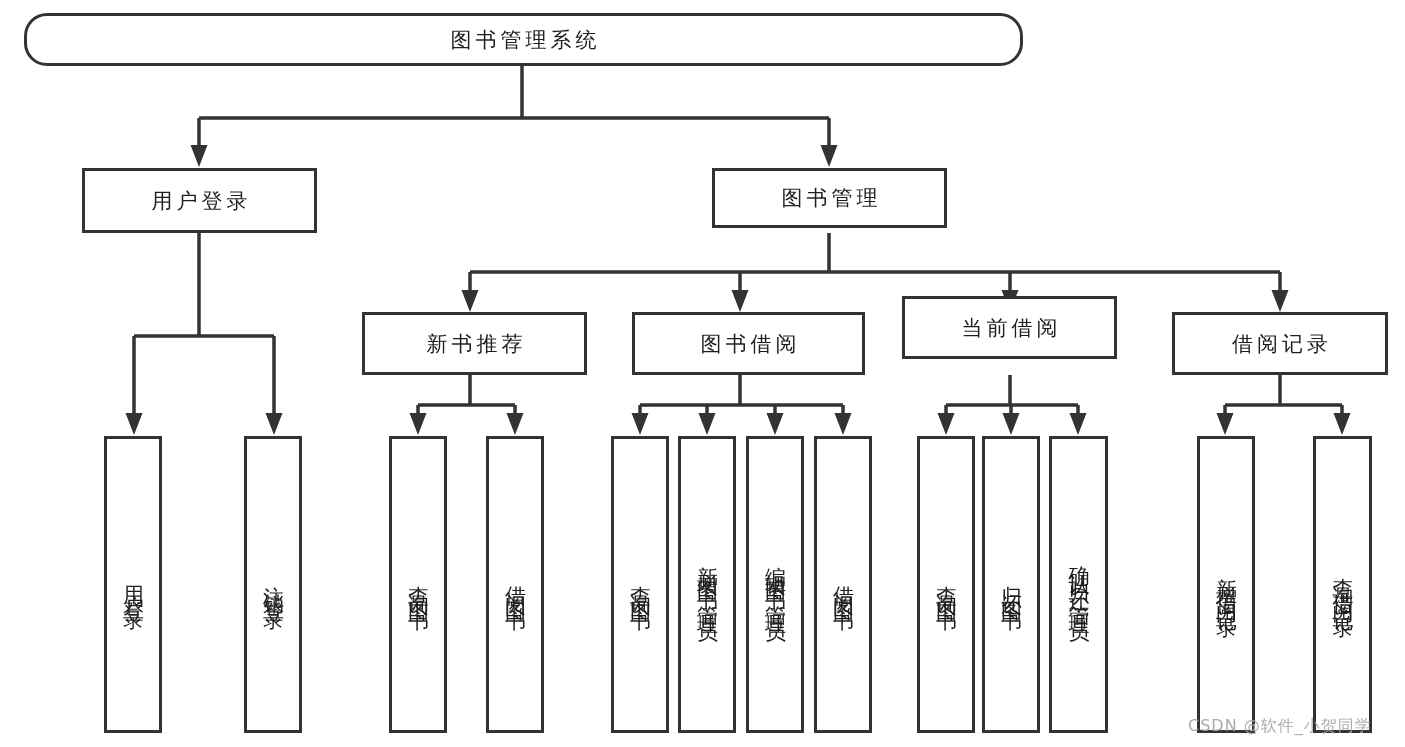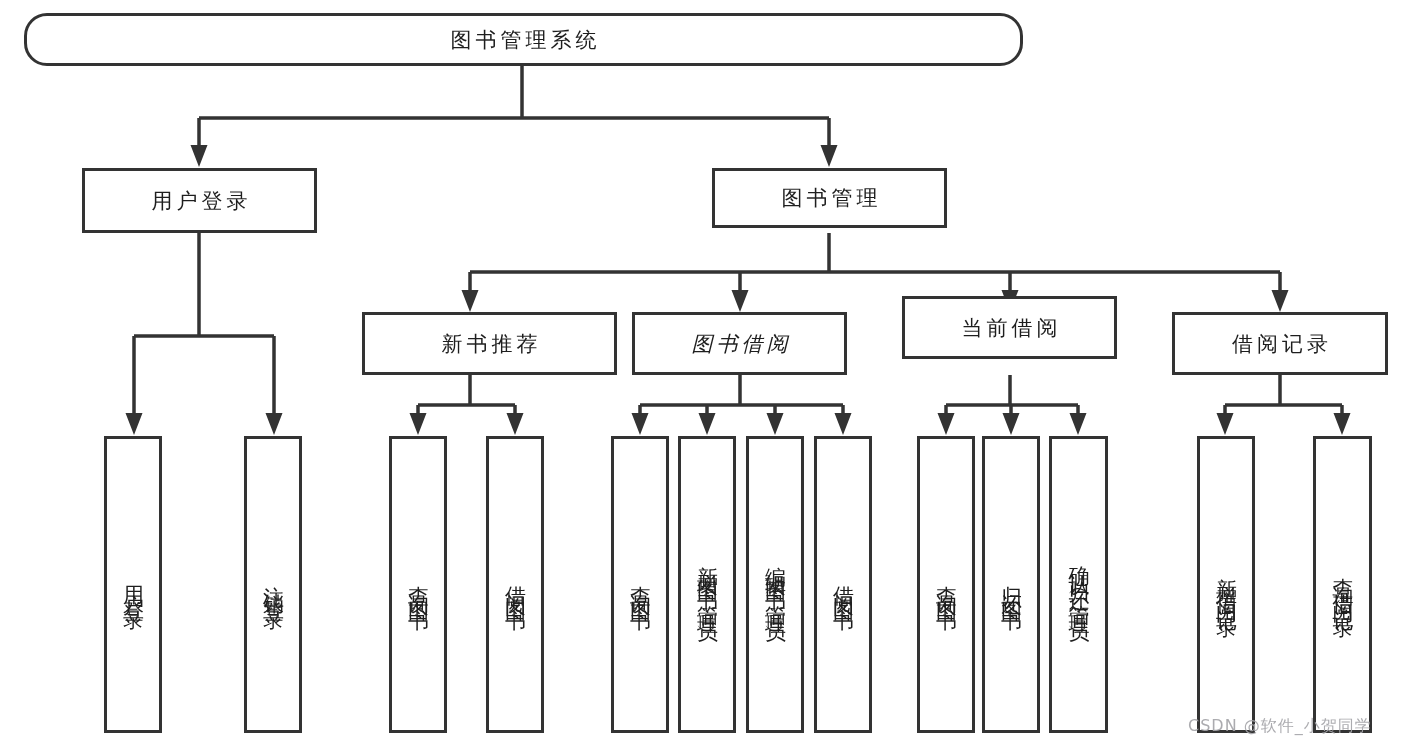--- a/index.html
+++ b/index.html
@@ -35,22 +35,22 @@
   .leaf .v-label{
     writing-mode:vertical-rl;
     text-orientation:mixed;
     font-size:21px;
     letter-spacing:8px;
     line-height:1;
   }
   .node-root   {left:24px;  top:13px;  width:999px; height:53px;border-radius:23px;}
   .node-user-login{left:82px; top:168px; width:235px; height:65px;}
   .node-book-mgmt {left:712px;top:168px; width:235px; height:60px;}
-  .node-new-book-rec {left:362px; top:312px; width:255px; height:63px;}
-  .node-book-borrow  {left:632px; top:312px; width:215px; height:63px;font-style:italic;}
+  .node-new-book-rec {left:362px; top:312px; width:225px; height:63px;}
+  .node-book-borrow  {left:632px; top:312px; width:233px; height:63px;}
   .node-current-borrow{left:902px;top:296px; width:215px; height:63px;}
   .node-borrow-record{left:1172px;top:312px; width:216px; height:63px;}
   .leaf{top:436px; width:58px; height:297px;}
   .leaf-ul1{left:104px;} .leaf-ul2{left:244px;}
   .leaf-nb1{left:389px;} .leaf-nb2{left:486px;}
   .leaf-bb1{left:611px;} .leaf-bb2{left:678px;} .leaf-bb3{left:746px;} .leaf-bb4{left:814px;}
   .leaf-cb1{left:917px;} .leaf-cb2{left:982px;} .leaf-cb3{left:1049px;width:59px;}
   .leaf-br1{left:1197px;} .leaf-br2{left:1313px;width:59px;}
   .watermark{
     position:absolute;

